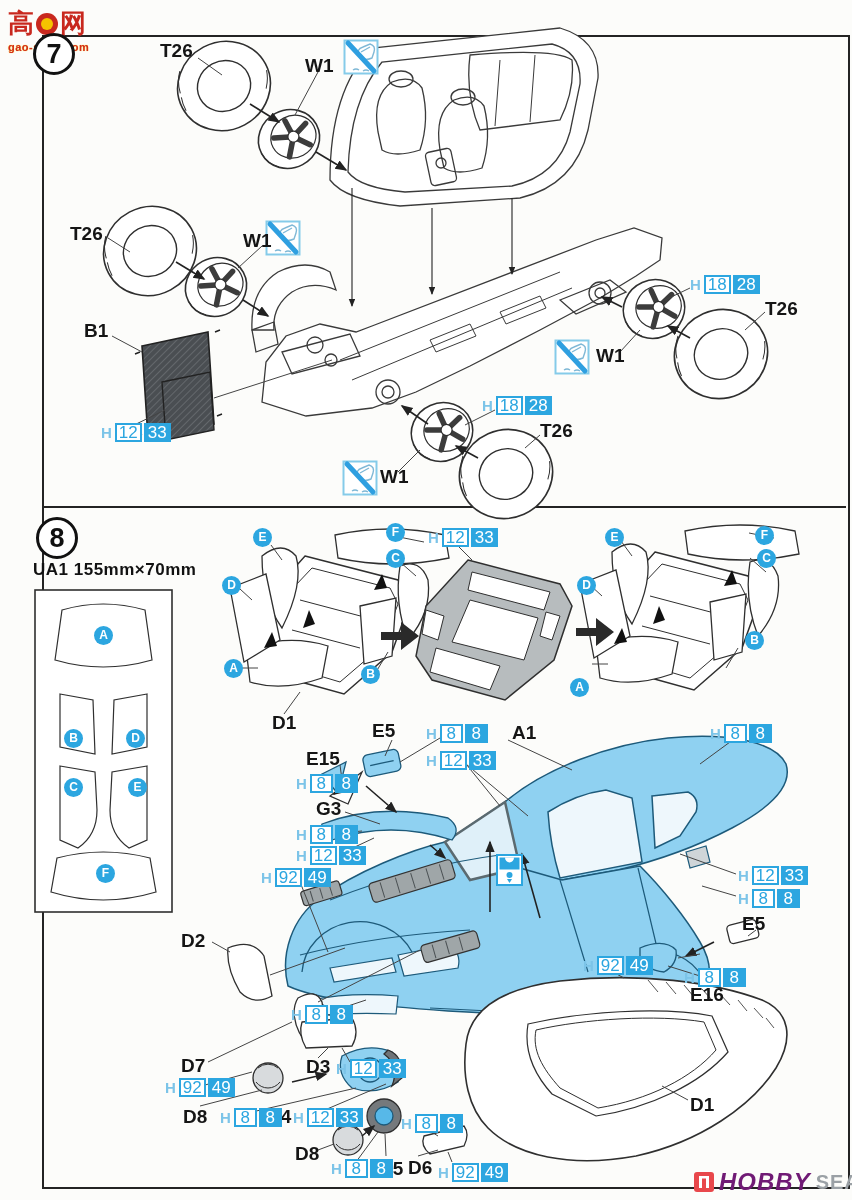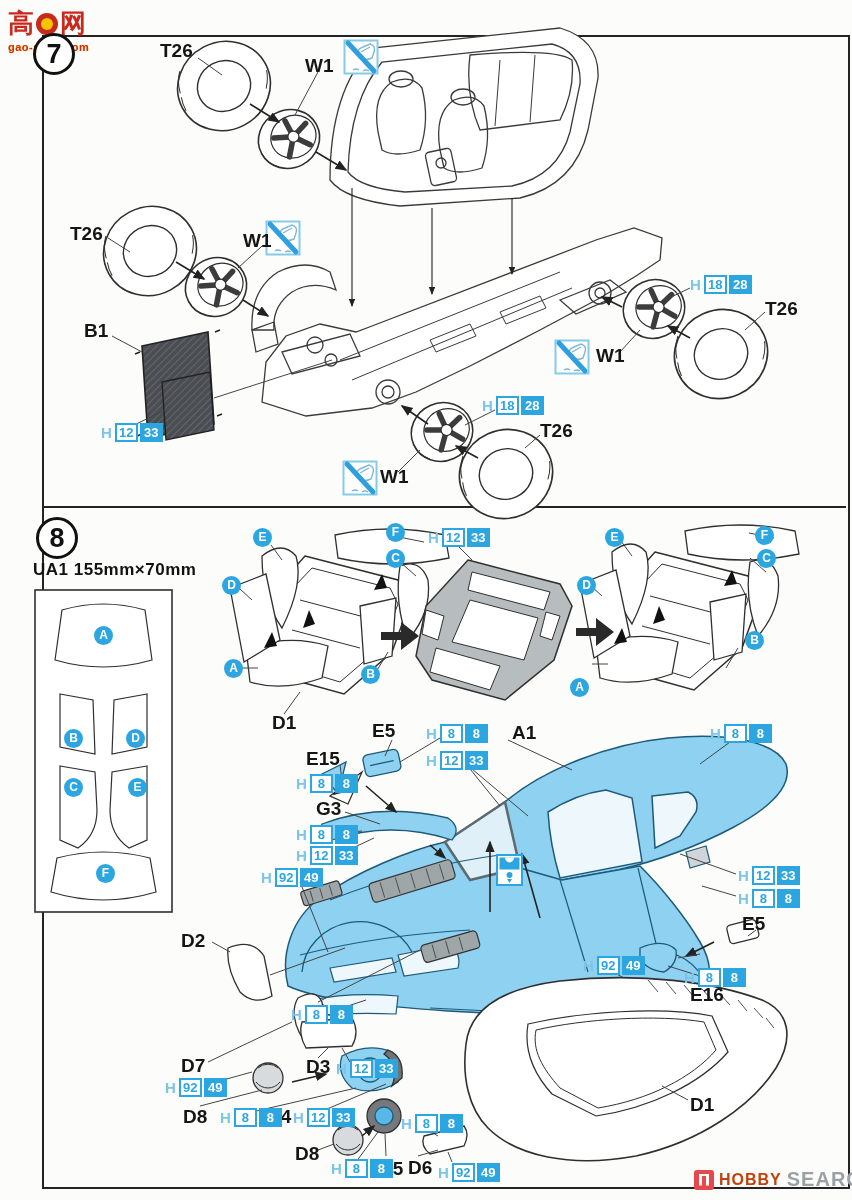--- a/index.html
+++ b/index.html
@@ -8,37 +8,37 @@
   svg{position:absolute;left:0;top:0;}
   .frame{position:absolute;border:2px solid #232323;}
   .divider{position:absolute;border-top:2px solid #232323;}
   .step-circle{position:absolute;width:36px;height:36px;border:3px solid #111;border-radius:50%;
     background:#fff;color:#111;font-weight:bold;font-size:27px;line-height:36px;text-align:center;}
   .mask-title{position:absolute;font-weight:bold;font-size:17px;color:#111;letter-spacing:.5px;}
   .part-label{position:absolute;font-weight:bold;font-size:19px;color:#151515;white-space:nowrap;}
   .callout{position:absolute;display:flex;align-items:center;gap:2px;white-space:nowrap;}
   .callout .h{color:#7cc4e8;font-weight:bold;font-size:15px;padding-right:1px;}
   .callout .box{display:inline-block;min-width:15px;height:15px;line-height:15px;padding:0 2px;
-    text-align:center;font-size:13px;font-weight:bold;}
+    text-align:center;font-size:17px;font-weight:normal;}
   .callout .outline{color:#2ca6e0;border:2px solid #2ca6e0;background:#fff;}
   .callout .solid{color:#fff;background:#2ca6e0;border:2px solid #2ca6e0;}
   .circle-letter{position:absolute;width:19px;height:19px;border-radius:50%;background:#2ca6e0;
     color:#fff;font-weight:bold;font-size:12px;line-height:19px;text-align:center;}
   #watermark{position:absolute;left:8px;top:6px;width:110px;color:#c8281e;}
   #watermark .row{display:flex;align-items:center;gap:2px;font-weight:bold;font-size:26px;}
   #watermark .emblem{width:22px;height:22px;border-radius:50%;background:#c8281e;position:relative;}
   #watermark .emblem:after{content:"";position:absolute;left:5px;top:5px;width:12px;height:12px;
     border-radius:50%;background:#f5c400;}
   #watermark .url{font-size:11px;font-weight:bold;letter-spacing:.5px;color:#d42a1e;
     text-shadow:0 0 1px #f7d000;}
   #hs-logo{position:absolute;left:694px;top:1168px;display:flex;align-items:center;gap:5px;}
   #hs-logo .mark{width:20px;height:20px;background:#e8474b;border-radius:3px;position:relative;}
   #hs-logo .mark:after{content:"";position:absolute;left:5px;top:4px;width:10px;height:12px;
     background:#fff;clip-path:polygon(0 0,30% 0,30% 100%,0 100%,0 0,100% 0,100% 100%,70% 100%,70% 20%,30% 20%);}
-  #hs-logo .hobby{color:#c2410c;font-weight:bold;font-size:16px;letter-spacing:1px;}
+  #hs-logo .hobby{color:#701a75;font-weight:bold;font-size:24px;letter-spacing:1px;font-style:italic;}
   #hs-logo .search{color:#9aa0a5;font-weight:bold;font-size:20px;letter-spacing:1px;}
 </style>
 </head>
 <body>
 
 <div id="page">
 
   <div class="frame" style="left:42px;top:35px;width:804px;height:1150px;"></div>
   <div class="divider" style="left:42px;top:506px;width:804px;"></div>
 

